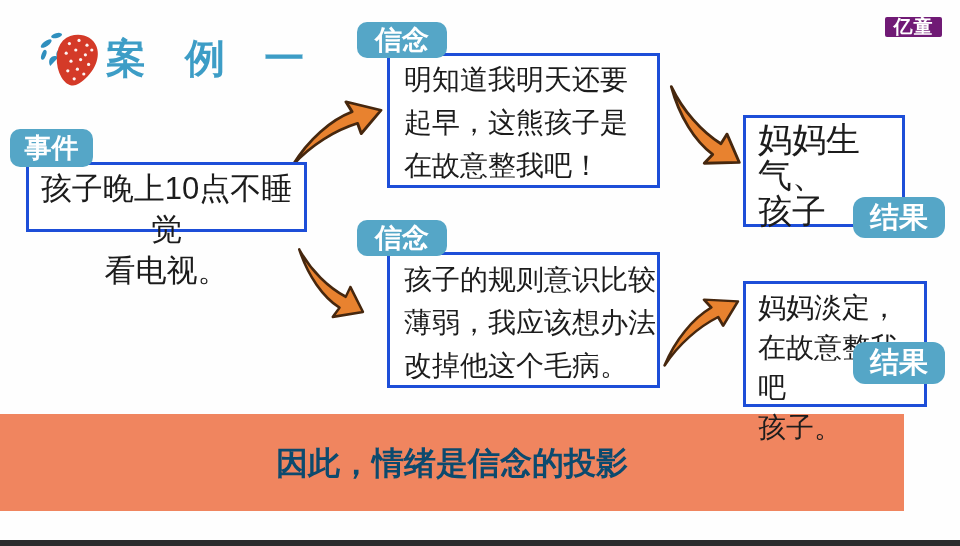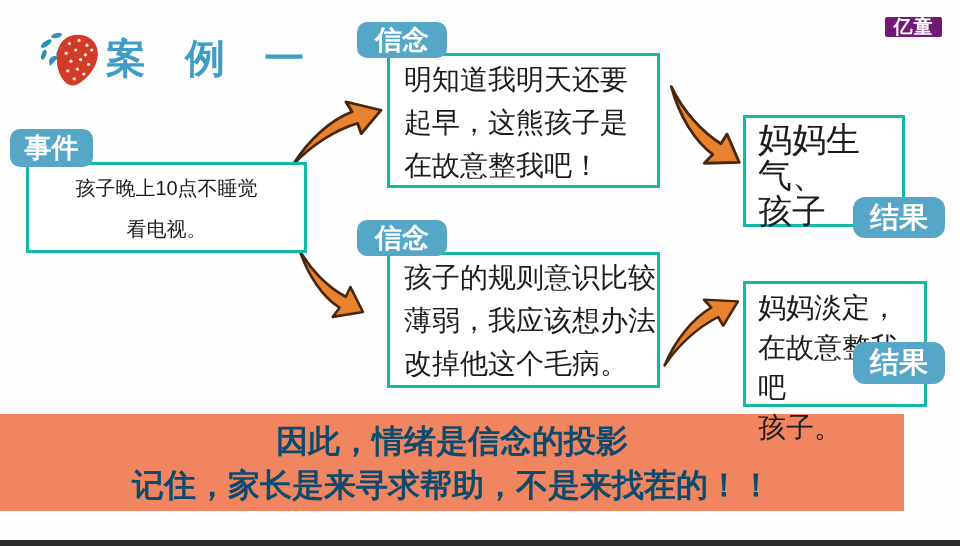--- a/index.html
+++ b/index.html
@@ -19,24 +19,24 @@
   
   .tag{position:absolute;background:#55a6c7;color:#fff;font-weight:bold;border-radius:10px;
        display:flex;align-items:center;justify-content:center;z-index:3;}
   .tag-event{left:10px;top:129px;width:83px;height:38px;font-size:27px;}
   .tag-belief1{left:357px;top:22px;width:90px;height:36px;font-size:27px;}
   .tag-belief2{left:357px;top:220px;width:90px;height:36px;font-size:27px;}
   .tag-result1{left:853px;top:197px;width:92px;height:41px;font-size:29px;border-radius:12px;}
   .tag-result2{left:853px;top:342px;width:92px;height:42px;font-size:29px;border-radius:12px;}
 
   
-  .box{position:absolute;background:#fff;border:3px solid #14b8a6;color:#1c1c1c;z-index:2;}
-  .box-event{left:26px;top:162px;width:281px;height:91px;text-align:center;font-size:20px;line-height:41px;padding-top:3px;}
+  .box{position:absolute;background:#fff;border:3px solid #1d4ed8;color:#1c1c1c;z-index:2;}
+  .box-event{left:26px;top:162px;width:281px;height:70px;text-align:center;font-size:31px;line-height:41px;padding-top:3px;}
   .box-belief1{left:387px;top:53px;width:273px;height:135px;font-size:28px;line-height:43px;padding:2px 0 0 14px;}
-  .box-belief2{left:387px;top:252px;width:273px;height:136px;font-size:28px;line-height:43px;padding:3px 0 0 14px;font-family:Liberation Mono, monospace;}
+  .box-belief2{left:387px;top:252px;width:273px;height:136px;font-size:28px;line-height:43px;padding:3px 0 0 14px;}
   .box-result1{left:743px;top:115px;width:162px;height:112px;font-size:34px;line-height:36px;padding:3px 0 0 12px;}
   .box-result2{left:743px;top:247px;width:184px;height:126px;font-size:28px;line-height:40px;padding:4px 0 0 12px;margin-top:34px;}
 
   
   .arrow{position:absolute;z-index:1;}
   .arrow svg{display:block;width:100%;height:100%;overflow:visible;}
   .arrow1{left:284px;top:94px;width:102px;height:68px;transform:rotate(-6deg);}
   .arrow2{left:286px;top:256px;width:84px;height:68px;transform:rotate(14deg);}
   .arrow3{left:652px;top:98px;width:98px;height:72px;transform:rotate(20deg);}
   .arrow4{left:650px;top:294px;width:96px;height:62px;transform:rotate(-16deg);}
@@ -151,17 +151,16 @@
       </svg>
   </div>
   <div class="arrow arrow4">
     <svg viewBox="0 0 120 90" preserveAspectRatio="none">
         <use href="#swoosh-path"></use>
       </svg>
   </div>
 
   <div class="banner">
     <div>因此，情绪是信念的投影</div>
-    <div>记住，家长是来寻求帮助，不是来找茬的！！</div>
   </div>
 
   <div class="bottom-strip"></div>
 </div>
 
 </body></html>

